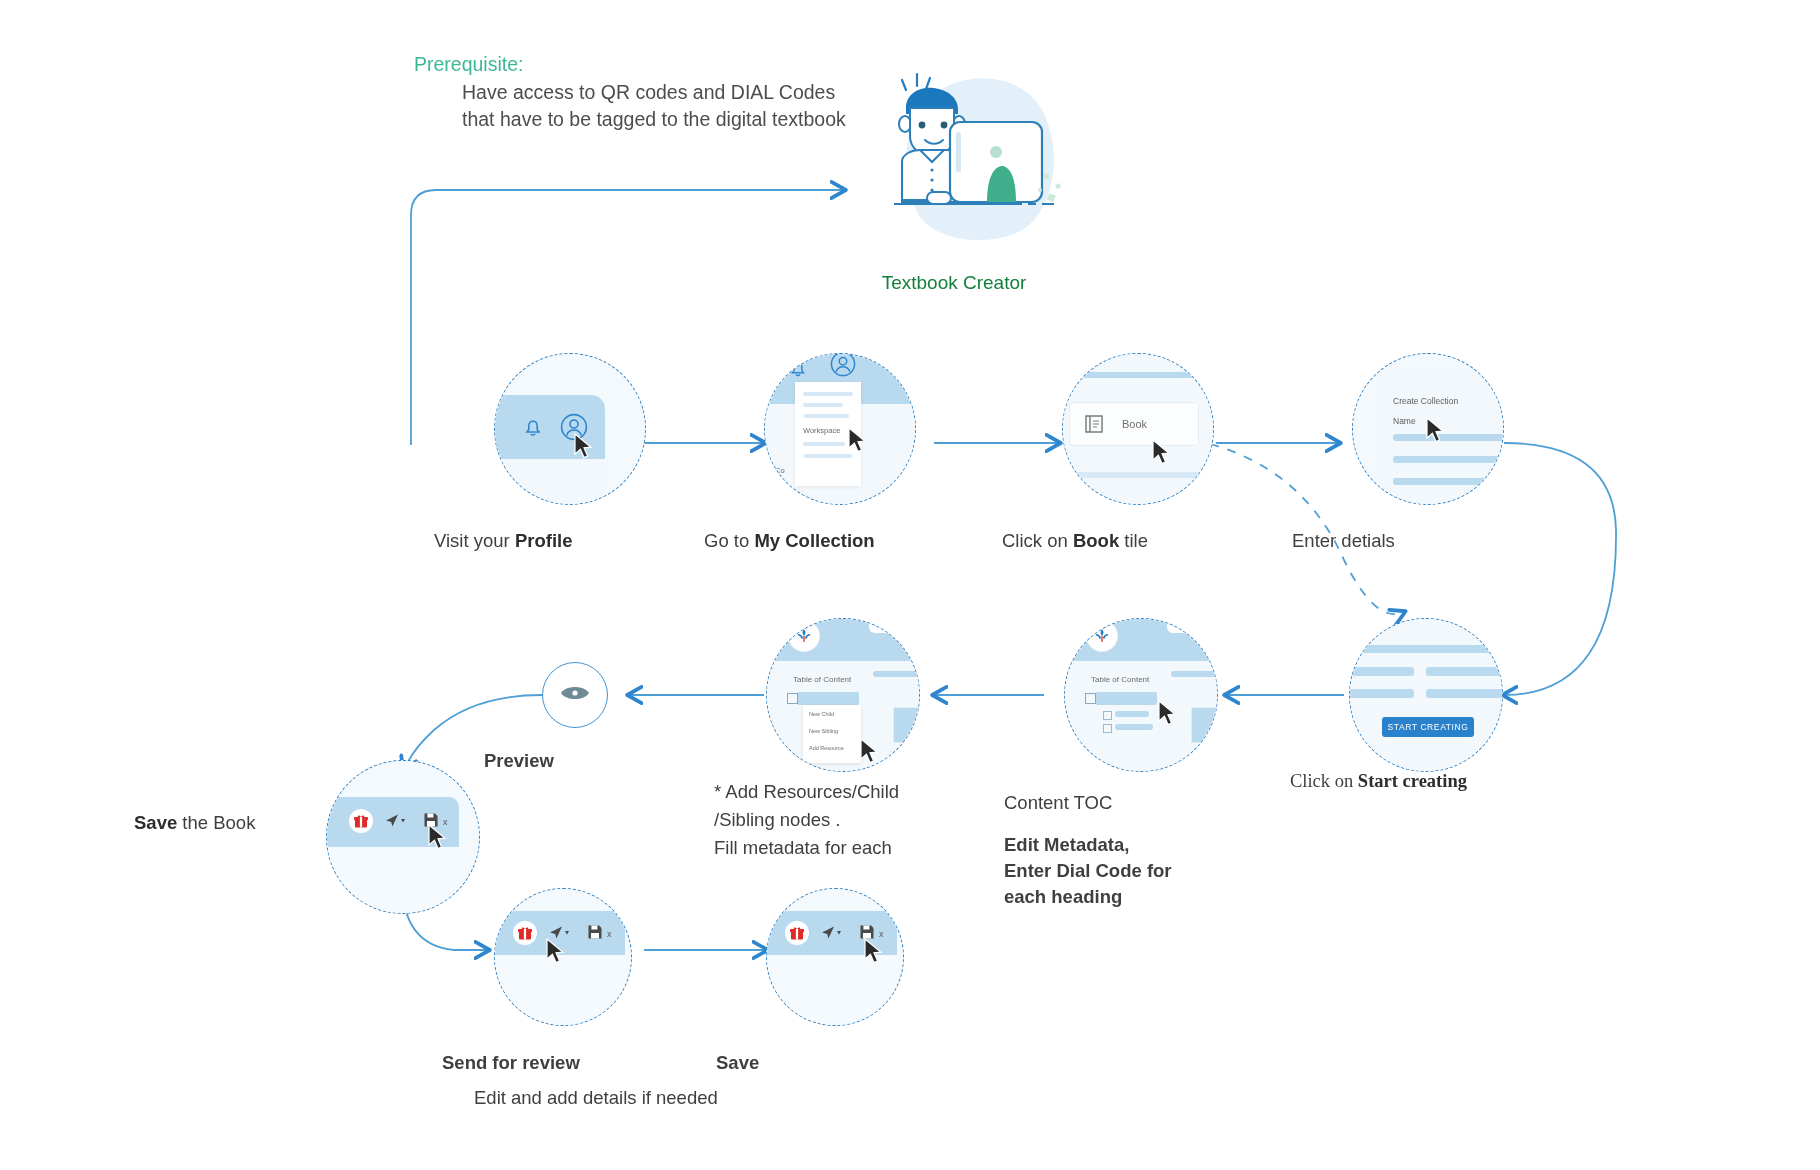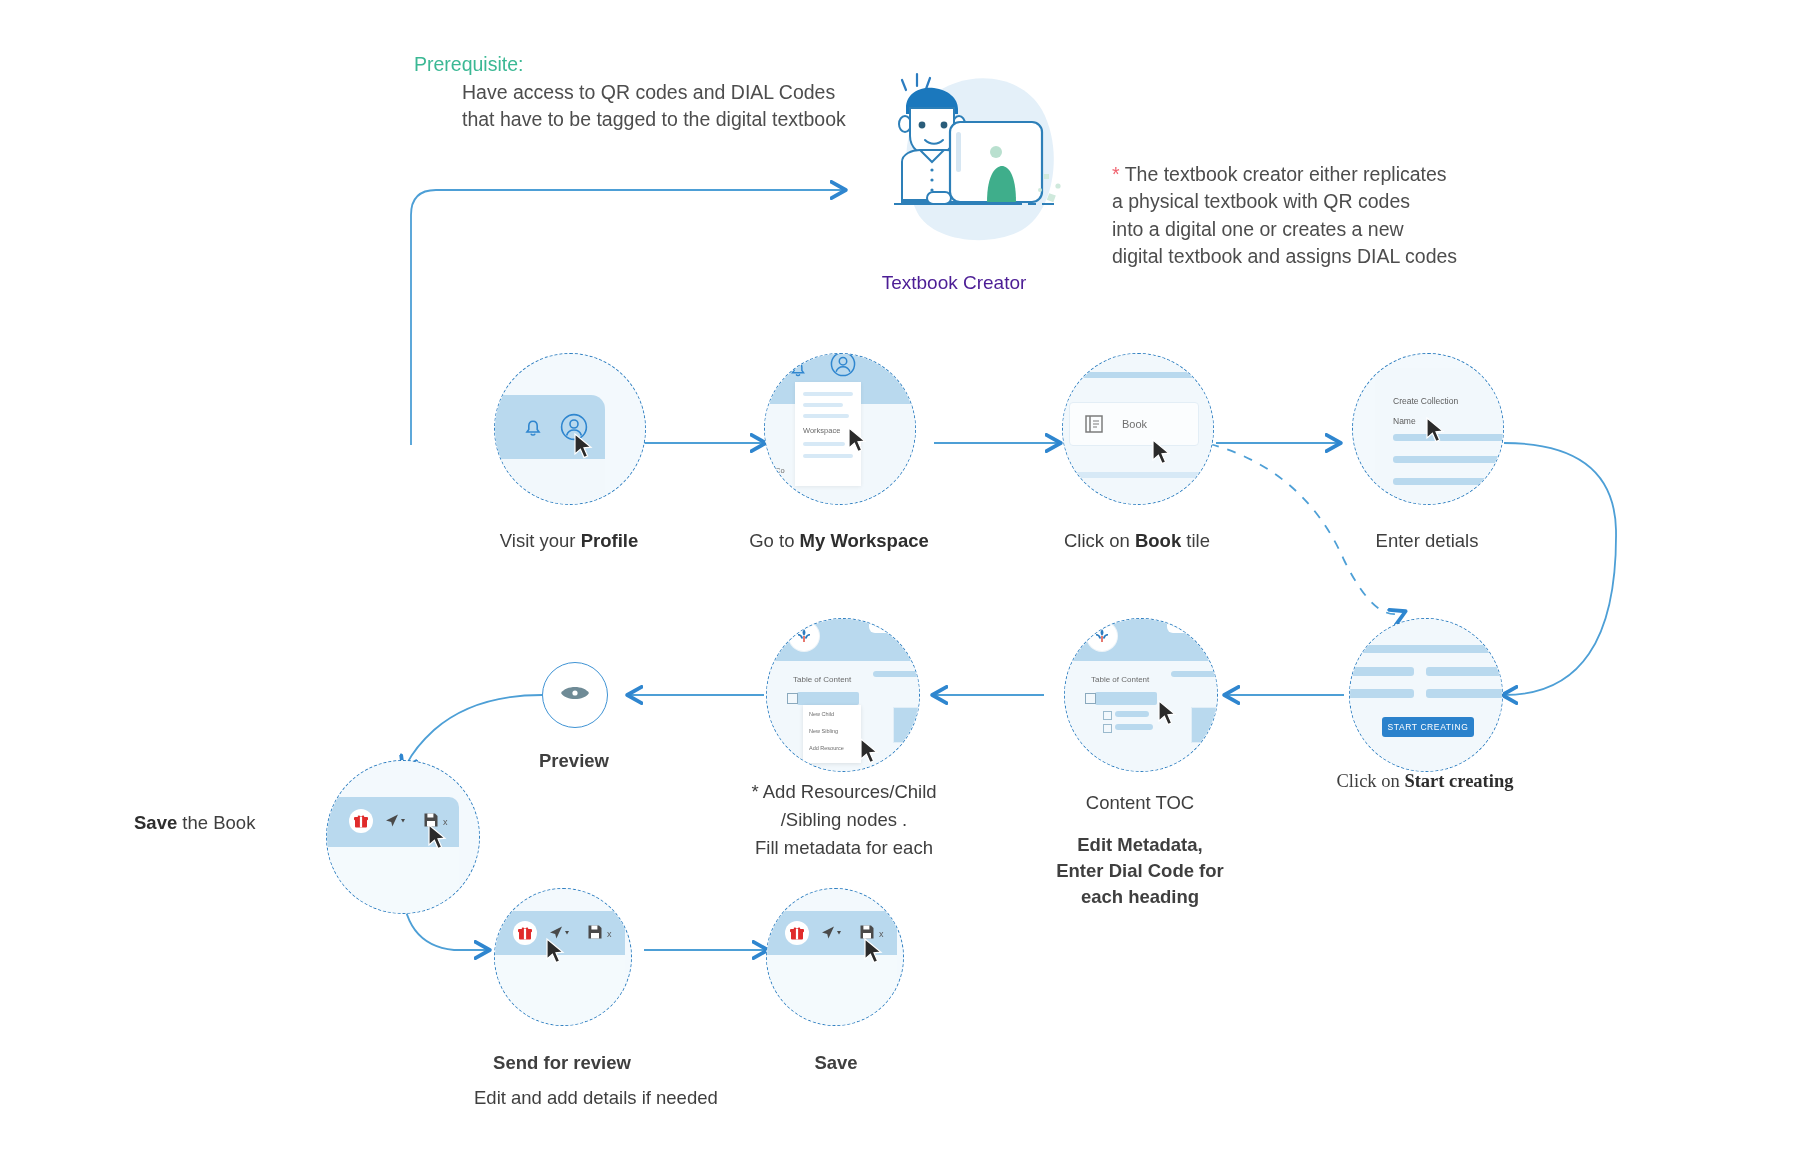--- a/index.html
+++ b/index.html
@@ -14,24 +14,24 @@
   .abs{position:absolute;}
 
   
   .prereq{left:410px;top:50px;width:470px;}
   .prereq .head{color:#3bb894;font-size:19.5px;line-height:29px;}
   .prereq .body{color:#4d4d4d;font-size:19.5px;line-height:27px;white-space:pre-line;margin-left:48px;}
 
   .note{left:1108px;top:133px;width:420px;color:#4d4d4d;font-size:19.5px;line-height:27.5px;white-space:pre-line;}
   .note .star{color:#f0616e;}
 
-  .creator-caption{left:840px;top:272px;width:220px;text-align:center;font-size:19px;color:#4c1d95;}
+  .creator-caption{left:840px;top:272px;width:220px;text-align:center;font-size:19px;color:#15803d;}
 
   
-  .cap{font-size:18.5px;color:#3f3f3f;text-align:center;line-height:26px;}
+  .cap{font-size:18.5px;color:#3f3f3f;line-height:26px;}
   .cap b{font-weight:bold;color:#2e2e2e;}
   .cap .sub{font-weight:bold;display:block;line-height:26px;}
 
   
   .node{position:absolute;border-radius:50%;overflow:hidden;}
   .dashed{border:1.4px dashed #2f7fc1;background:#f3f9fd;}
   .solid{border:1.6px solid #3f93d4;background:#ffffff;}
 
   
   .mini{position:absolute;}
@@ -102,26 +102,20 @@
 
     <path d="M640,950 L762,950" fill="none" stroke="#4d9fd6" stroke-width="1.8" marker-end="url(#ah)"></path>
   </svg>
 
   <div class="abs prereq">
     <div class="head">Prerequisite:</div>
     <div class="body">Have access to QR codes and DIAL Codes
 that have to be tagged to the digital textbook</div>
   </div>
 
-  <div class="abs note">
-    <span class="star">*</span><span> The textbook creator either replicates
- a physical textbook with QR codes
-into a digital one or creates a new
-digital textbook and assigns DIAL codes</span>
-  </div>
 
   <div class="abs" style="left:868px;top:62px;width:200px;height:190px;">
     <svg width="200" height="190" viewBox="0 0 200 190">
       <path d="M58,35 C95,5 150,12 170,48 C192,88 182,150 150,168 C118,186 60,180 45,150 C28,116 30,58 58,35 Z" fill="#e4f0f9"></path>
 
       <g stroke="#2b7cc0" stroke-width="2.2" stroke-linecap="round">
         <line x1="30" y1="18" x2="34" y2="28"></line>
         <line x1="45" y1="12" x2="45" y2="24"></line>
         <line x1="58" y1="16" x2="54" y2="27"></line>
       </g>
@@ -218,21 +212,21 @@
       <div class="mini line-lt" style="left:8px;top:72px;width:50px;height:4px;"></div>
     </div>
     <div class="tiny-text abs" style="left:10px;top:112px;">Co</div>
     <span class="cursor" style="left:82px;top:72px;">
       <svg width="22" height="28" viewBox="0 0 22 28">
           <path d="M2,2 L2,22 L7.4,17.2 L11,25.6 L14.6,24 L11,15.8 L18,15.2 Z" fill="#2b2b2b" stroke="#fff" stroke-width="1.2"></path>
         </svg>
     </span>
   </div>
   <div class="abs cap" style="left:700px;top:528px;width:270px;">
-    <span>Go to </span><b> My Workspace</b>
+    <span>Go to </span><b> My Collection</b>
   </div>
 
   <div class="node dashed" style="left:1058px;top:353px;width:150px;height:150px;">
     <div class="mini panel" style="left:0;top:0;width:152px;height:152px;"></div>
     <div class="mini line-md" style="left:-4px;top:18px;width:160px;height:6px;border-radius:0;"></div>
     <div class="bookTile" style="left:6px;top:48px;width:128px;height:42px;">
       <span class="abs" style="left:12px;top:9px;">
         <svg width="24" height="24" viewBox="0 0 24 24" fill="none" stroke="#7c7c7c" stroke-width="1.5">
           <path d="M4,4 L4,20 L20,20 L20,4 Z"></path>
           <path d="M8,4 L8,20"></path>

